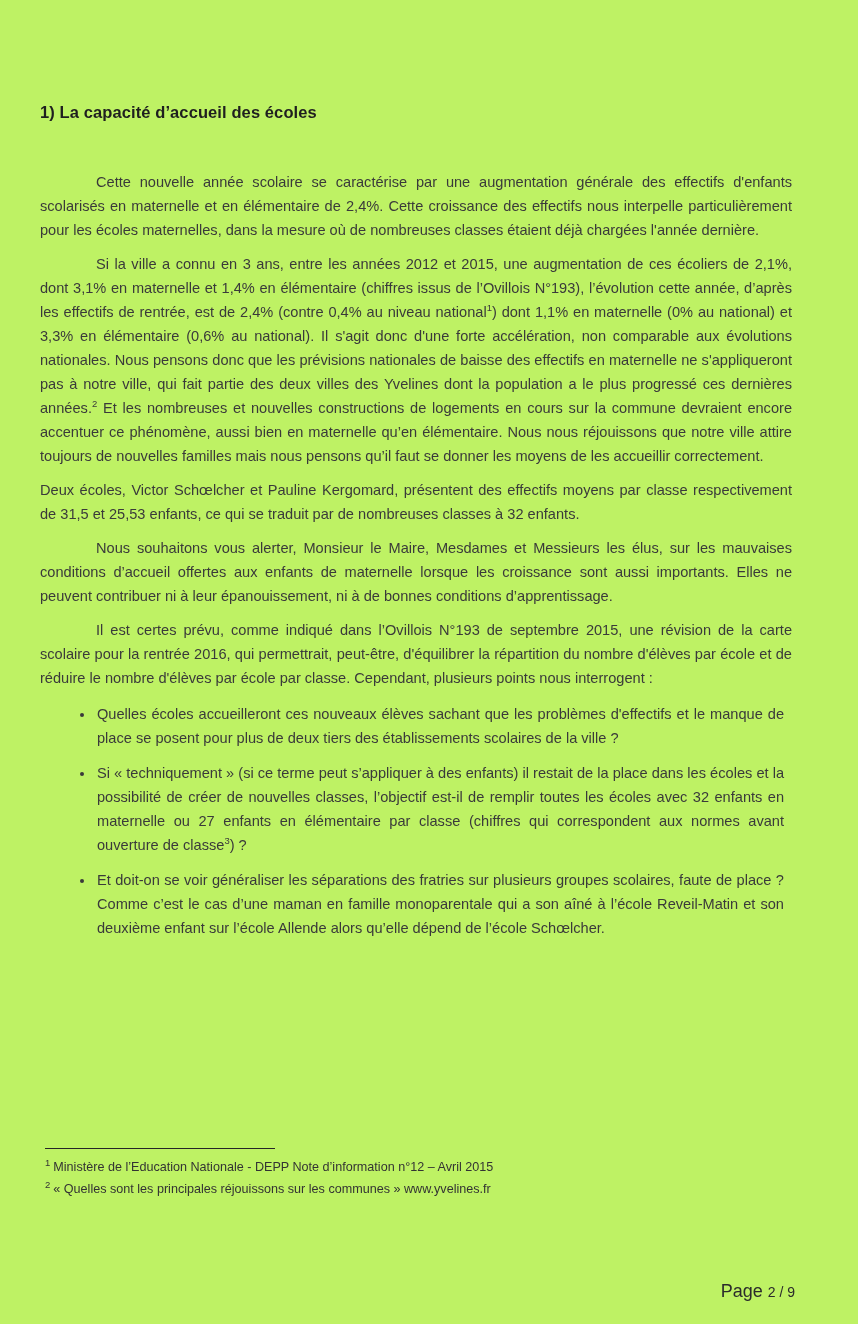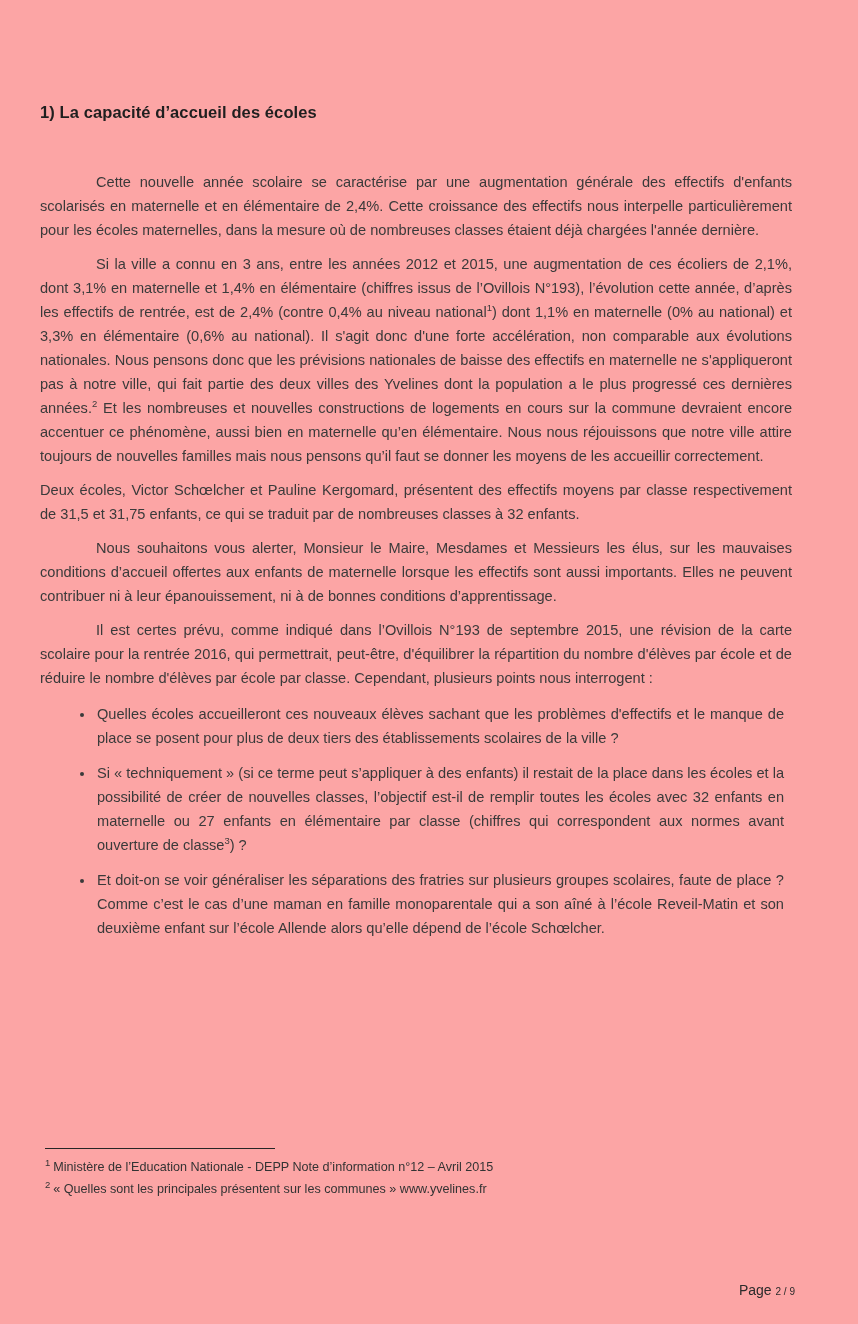--- a/index.html
+++ b/index.html
@@ -4,21 +4,21 @@
 <style>
   html, body {
     margin: 0;
     padding: 0;
     background: #ffffff;
   }
   .page {
     position: relative;
     width: 858px;
     height: 1324px;
-    background: #fca5a5;
+    background: #bef264;
     font-family: "Liberation Sans", sans-serif;
     color: #3a3a3a;
     overflow: hidden;
   }
   .content {
     position: absolute;
     left: 40px;
     right: 66px;
     top: 103px;
   }
@@ -80,52 +80,52 @@
     line-height: 0;
     margin-right: 3px;
   }
   .page-footer {
     position: absolute;
     top: 1281px;
     right: 63px;
     color: #2b2b2b;
     white-space: nowrap;
   }
-  .page-footer .label { font-size: 14px; }
-  .page-footer .value { font-size: 10px; }
+  .page-footer .label { font-size: 18px; }
+  .page-footer .value { font-size: 14px; }
 </style>
 </head>
 <body>
 
 <div class="page">
 
   <div class="content">
 
     <h1 class="doc-heading">1) La capacité d’accueil des écoles</h1>
 
     <p class="para indent">Cette nouvelle année scolaire se caractérise par une augmentation générale des effectifs d'enfants scolarisés en maternelle et en élémentaire de 2,4%. Cette croissance des effectifs nous interpelle particulièrement pour les écoles maternelles, dans la mesure où de nombreuses classes étaient déjà chargées l'année dernière.</p>
 
     <p class="para indent"><span>Si la ville a connu en 3 ans, entre les années 2012 et 2015, une augmentation de ces écoliers de 2,1%, dont 3,1% en maternelle et 1,4% en élémentaire (chiffres issus de l’Ovillois N°193), l’évolution cette année, d’après les effectifs de rentrée, est de 2,4% (contre 0,4% au niveau national</span><sup class="fn-ref">1</sup><span>) dont 1,1% en maternelle (0% au national) et 3,3% en élémentaire (0,6% au national). Il s'agit donc d'une forte accélération, non comparable aux évolutions nationales.  Nous pensons donc que les prévisions nationales de baisse des effectifs en maternelle ne s'appliqueront pas à notre ville, qui fait partie des deux villes des Yvelines dont la population a le plus progressé ces dernières années.</span><sup class="fn-ref">2</sup><span> Et les nombreuses et nouvelles constructions de logements en cours sur la commune devraient encore accentuer ce phénomène, aussi bien en maternelle qu’en élémentaire. Nous nous réjouissons que notre ville attire toujours de nouvelles familles mais nous pensons qu’il faut se donner les moyens de les accueillir correctement.</span></p>
 
 
-    <p class="para">Deux écoles, Victor Schœlcher et Pauline Kergomard, présentent des effectifs moyens par classe respectivement de 31,5 et 31,75 enfants, ce qui se traduit par de nombreuses classes à 32 enfants.</p>
+    <p class="para">Deux écoles, Victor Schœlcher et Pauline Kergomard, présentent des effectifs moyens par classe respectivement de 31,5 et 25,53 enfants, ce qui se traduit par de nombreuses classes à 32 enfants.</p>
 
-    <p class="para indent">Nous souhaitons vous alerter, Monsieur le Maire, Mesdames et Messieurs les élus, sur les mauvaises conditions d’accueil offertes aux enfants de maternelle lorsque les effectifs sont aussi importants. Elles ne peuvent contribuer ni à leur épanouissement, ni à de bonnes conditions d’apprentissage.</p>
+    <p class="para indent">Nous souhaitons vous alerter, Monsieur le Maire, Mesdames et Messieurs les élus, sur les mauvaises conditions d’accueil offertes aux enfants de maternelle lorsque les croissance sont aussi importants. Elles ne peuvent contribuer ni à leur épanouissement, ni à de bonnes conditions d’apprentissage.</p>
 
     <p class="para indent">Il est certes prévu, comme indiqué dans l’Ovillois N°193 de septembre 2015, une révision de la carte scolaire pour la rentrée 2016, qui permettrait, peut-être, d'équilibrer la répartition du nombre d'élèves par école et de réduire le nombre d'élèves par école par classe.  Cependant, plusieurs points nous interrogent :</p>
 
     <ul class="bullet-list">
       <li>Quelles écoles accueilleront ces nouveaux élèves sachant que les problèmes d'effectifs et le manque de place se posent pour plus de deux tiers des établissements scolaires de la ville ?</li>
       <li><span>Si « techniquement » (si ce terme peut s’appliquer à des enfants) il restait de la place dans les écoles et la possibilité de créer de nouvelles classes, l’objectif est-il de remplir toutes les écoles avec 32 enfants en maternelle ou 27 enfants en élémentaire par classe (chiffres qui correspondent aux normes avant ouverture de classe</span><sup class="fn-ref">3</sup><span>) ?</span></li>
       <li>Et doit-on se voir généraliser les séparations des fratries sur plusieurs groupes scolaires, faute de place ? Comme c’est le cas d’une maman en famille monoparentale qui a son aîné à l’école Reveil-Matin et son deuxième enfant sur l’école Allende alors qu’elle dépend de l’école Schœlcher.</li>
     </ul>
 
   </div>
 
   <div class="footnote-block">
     <hr class="footnote-rule">
     <p class="footnote"><sup class="fn-marker">1</sup><span>Ministère de l’Education Nationale - DEPP Note d’information n°12 – Avril 2015</span></p>
-    <p class="footnote"><sup class="fn-marker">2</sup><span>« Quelles sont les principales présentent sur les communes » www.yvelines.fr</span></p>
+    <p class="footnote"><sup class="fn-marker">2</sup><span>« Quelles sont les principales réjouissons sur les communes » www.yvelines.fr</span></p>
   </div>
 
   <div class="page-footer"><span class="label">Page </span><span class="value">2 / 9</span></div>
 
 </div>
 
 </body></html>

